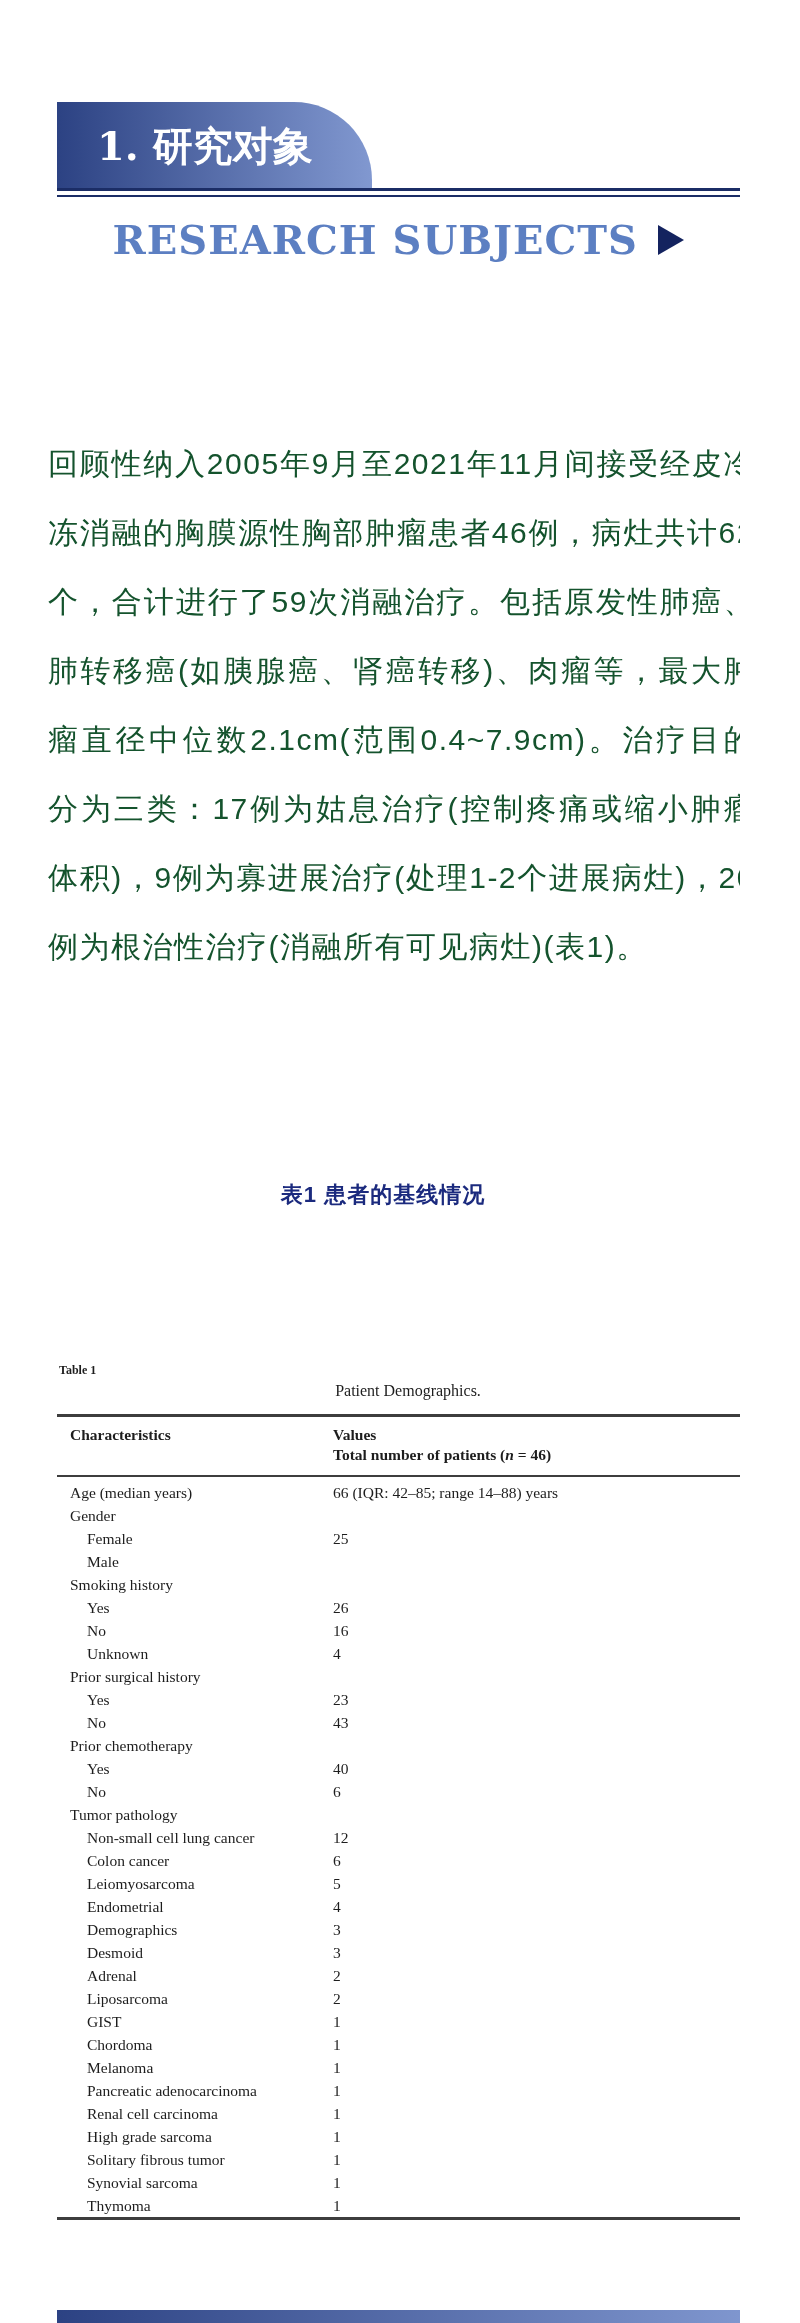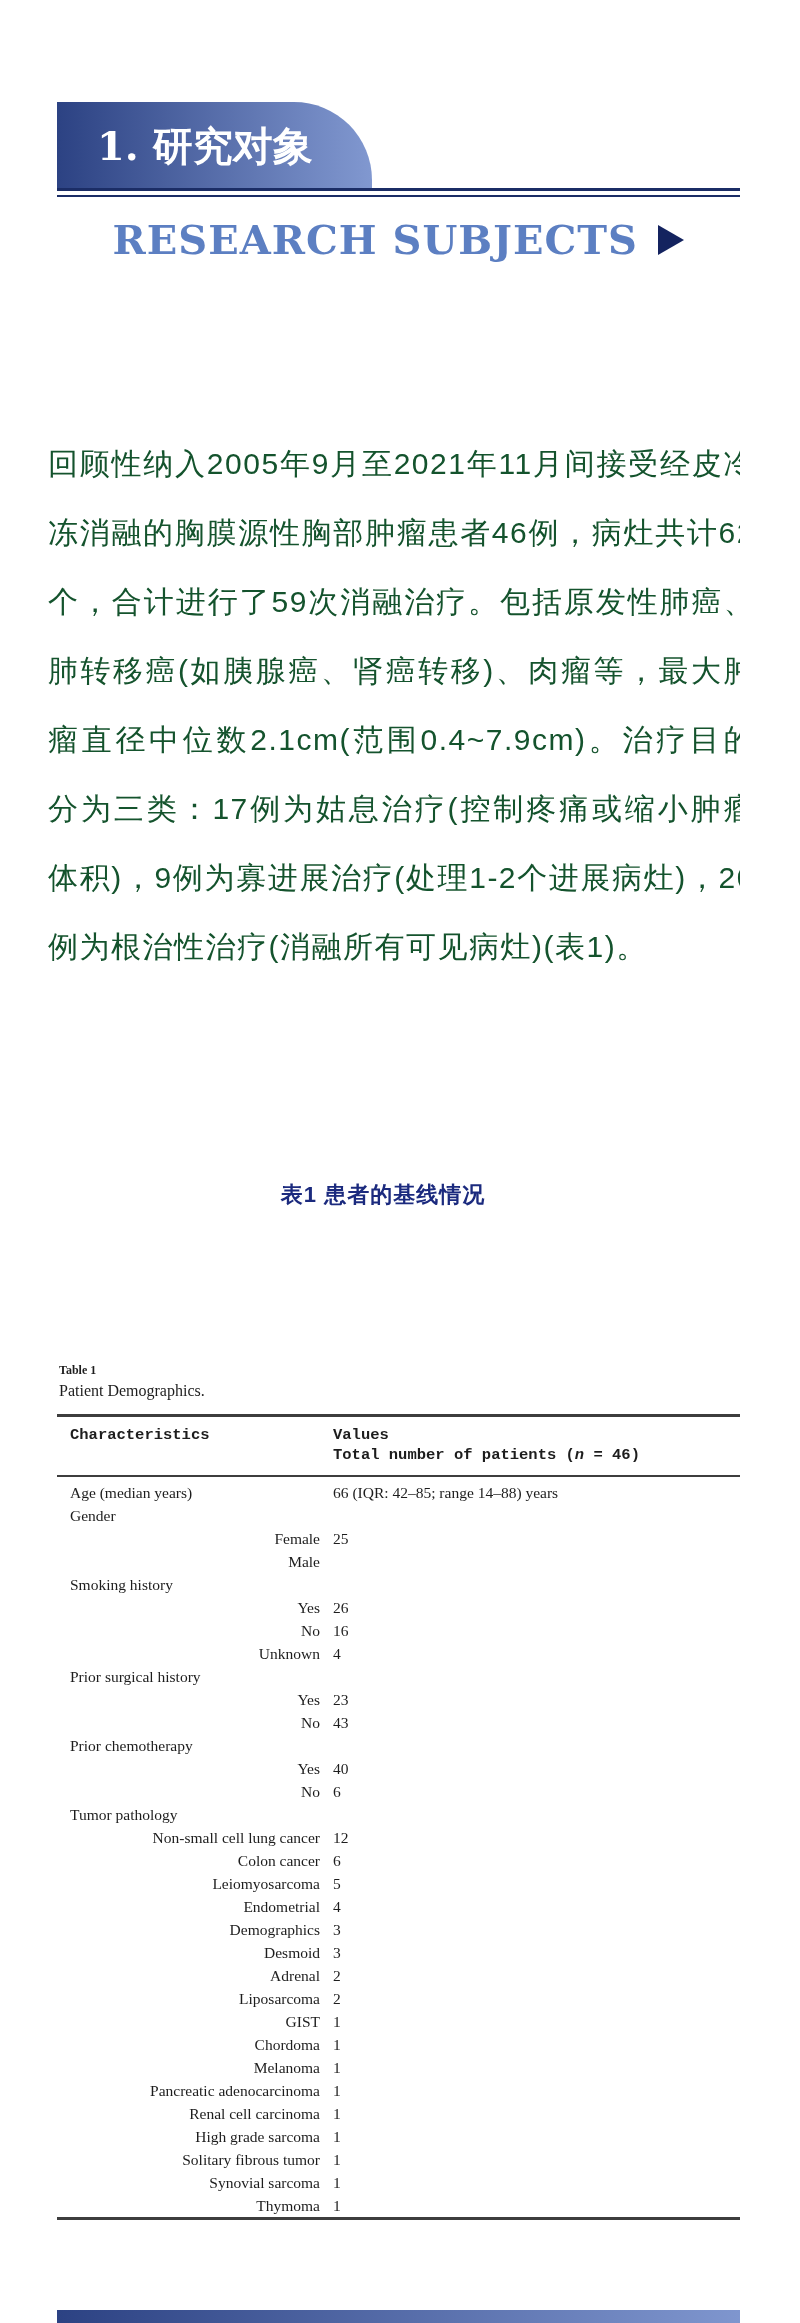--- a/index.html
+++ b/index.html
@@ -30,30 +30,30 @@
           text-align:justify; letter-spacing:1.5px; }
 
   
   .tcaption { position:absolute; left:13px; top:1180px; width:100%; text-align:center;
               font-weight:700; font-size:22px; color:#1b2a7e; letter-spacing:1px; }
 
   
   .table-wrap { position:absolute; left:57px; top:1360px; width:700px;
                 font-family:"Liberation Serif","DejaVu Serif",serif; color:#1d1d1d; }
   .tbl-title { font-size:12px; font-weight:700; line-height:20px; margin-left:2px; }
-  .tbl-sub   { font-size:16px; line-height:22px; margin-left:2px; margin-bottom:12px; }
+  .tbl-sub   { font-size:16px; line-height:22px; margin-left:2px; margin-bottom:12px;text-align:center; }
   .tbl-rule  { height:3px; background:#3d3d3d; }
   .tbl-rule.thin { height:2px; }
-  .tbl-head  { display:grid; grid-template-columns:263px 1fr; padding:8px 0 10px;font-family:Liberation Mono, monospace; }
+  .tbl-head  { display:grid; grid-template-columns:263px 1fr; padding:8px 0 10px; }
   .tbl-head .cell { padding-left:13px; font-weight:700; font-size:15.5px; line-height:20px; }
   .tbl-head .cell .ital { font-style:italic; font-weight:700; }
   .tbl-rows  { padding:4px 0 0; }
   .trow { display:grid; grid-template-columns:263px 1fr; line-height:23px; font-size:15.5px; }
   .trow .lbl { padding-left:13px; }
-  .trow .lbl.indent { padding-left:30px;text-align:right; }
+  .trow .lbl.indent { padding-left:30px; }
   .trow .val { padding-left:13px; }
 
   
   .bottom-strip { position:absolute; left:57px; top:2310px; width:700px; height:13px;
                   background:linear-gradient(90deg,#2c4283 0%,#8198d0 100%); }
 </style>
 </head>
 <body>
 
 <div class="page">

